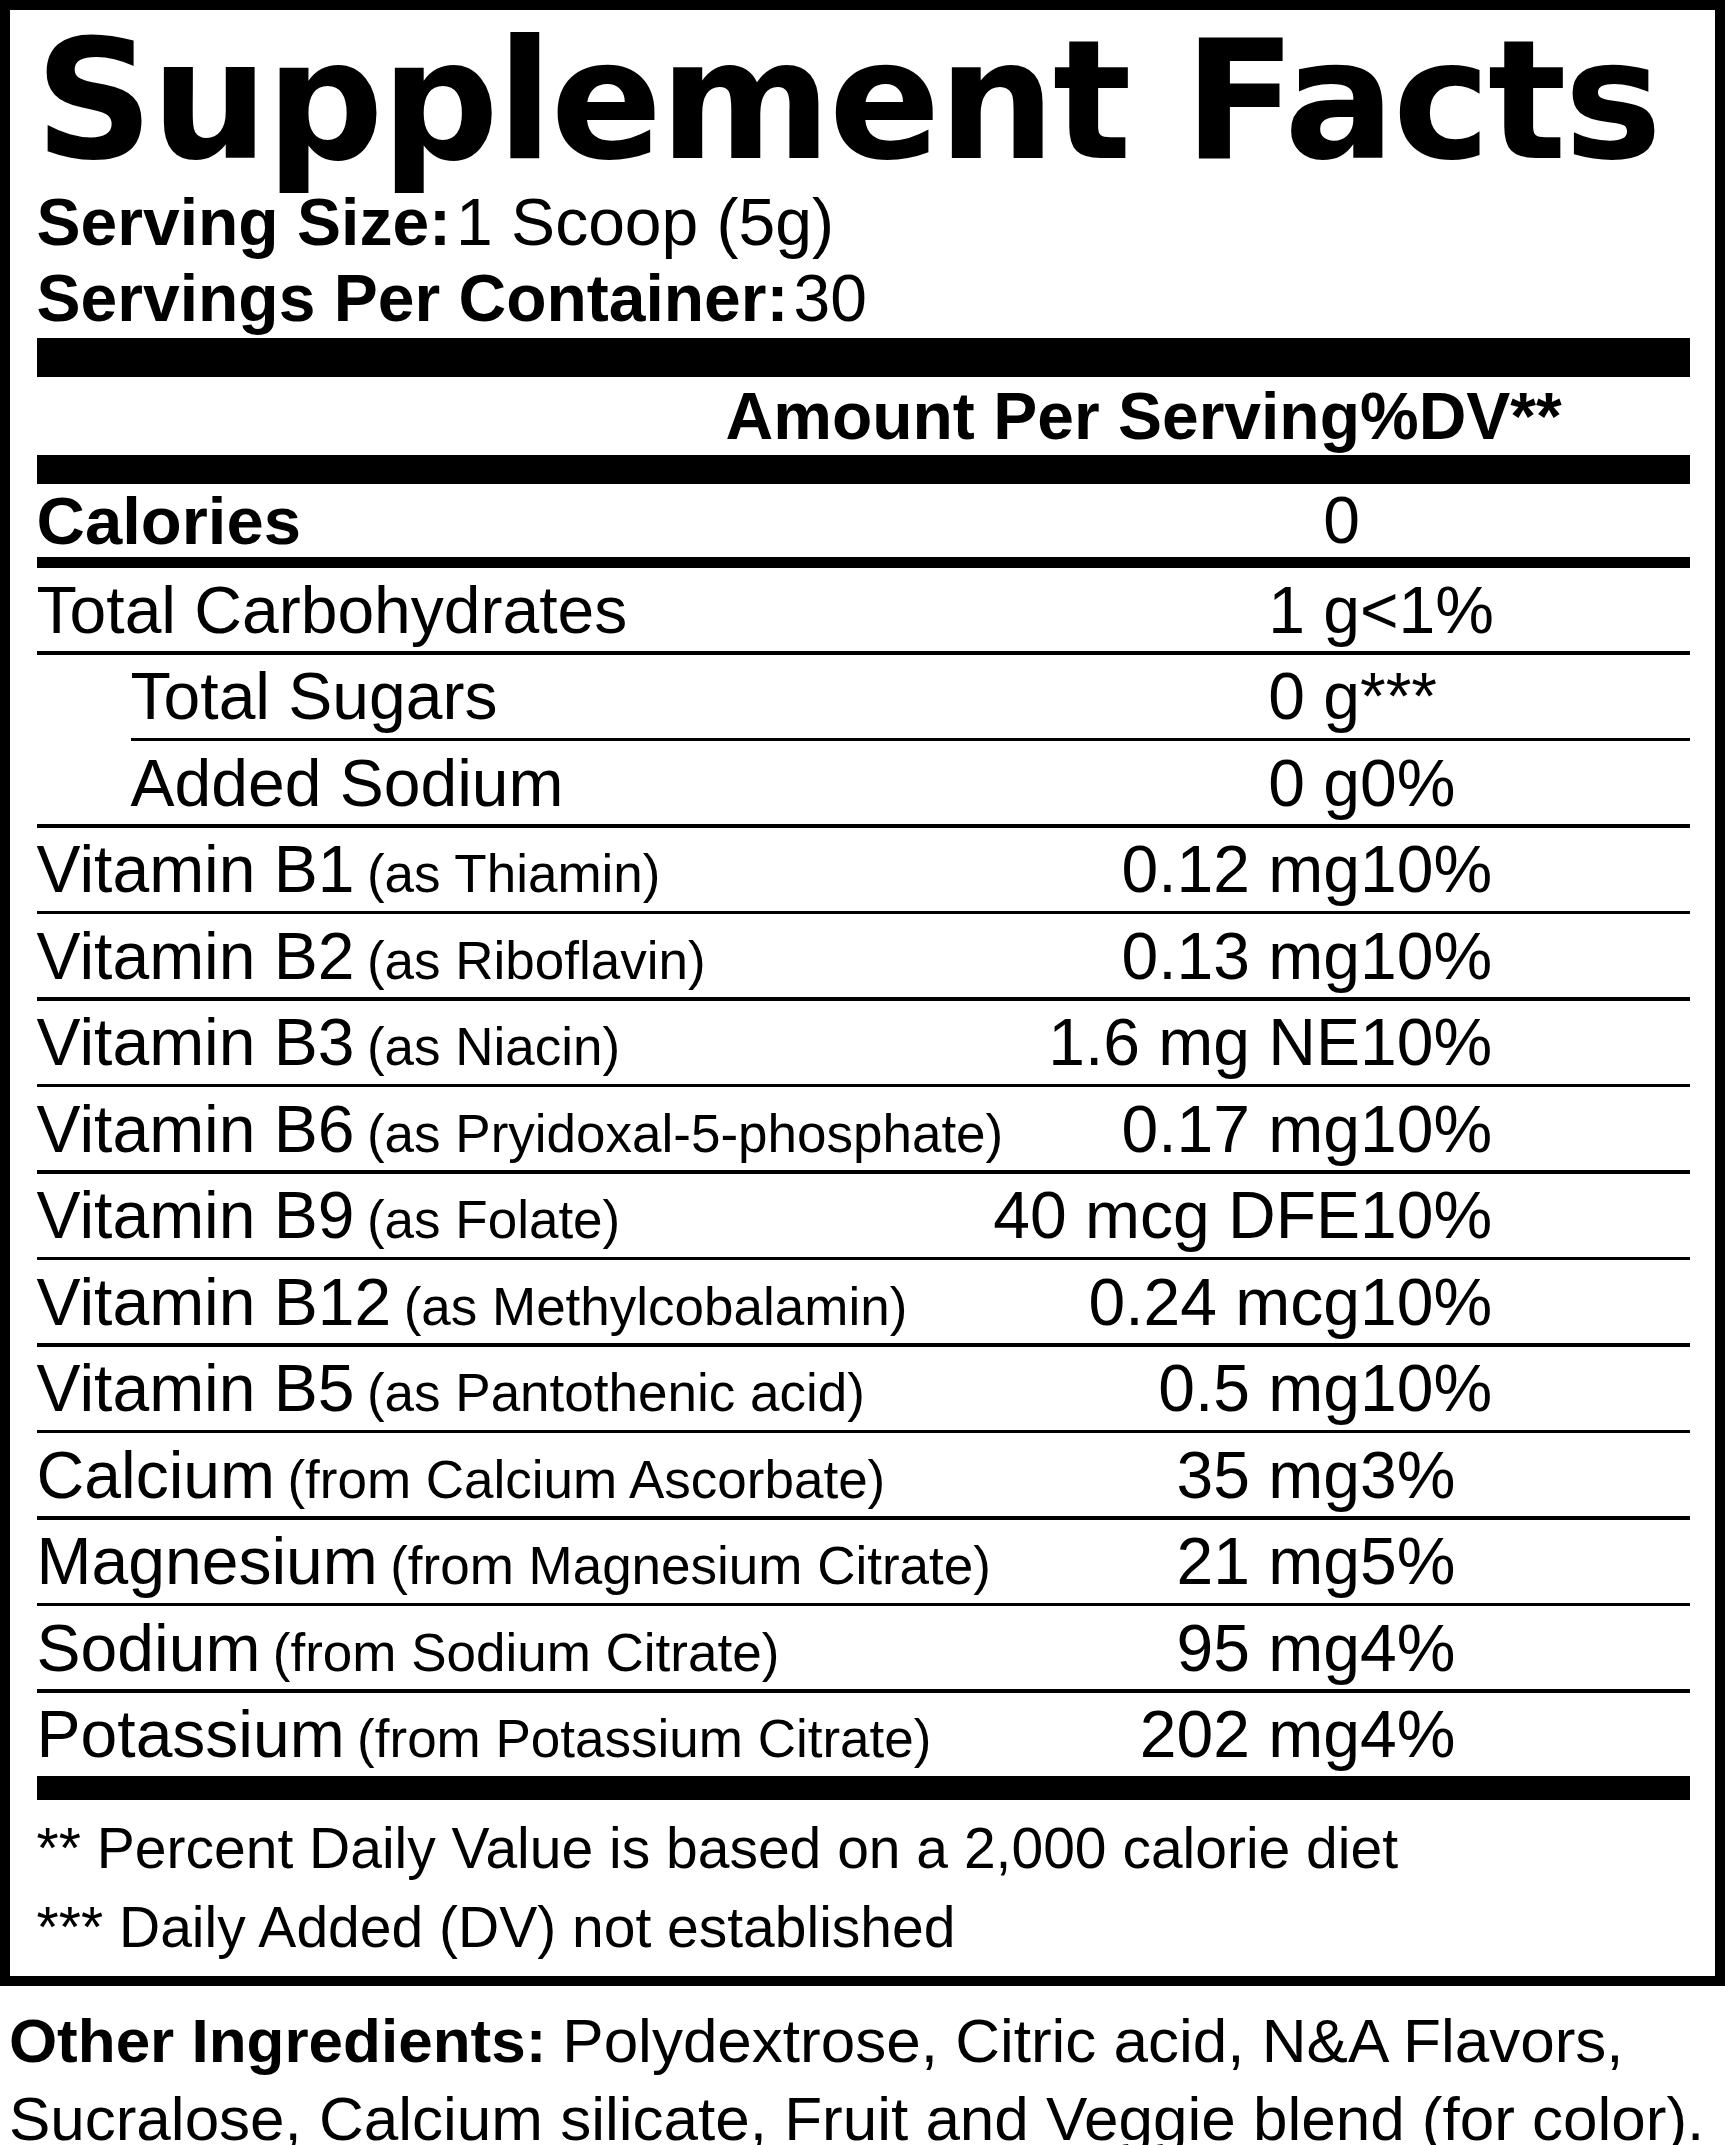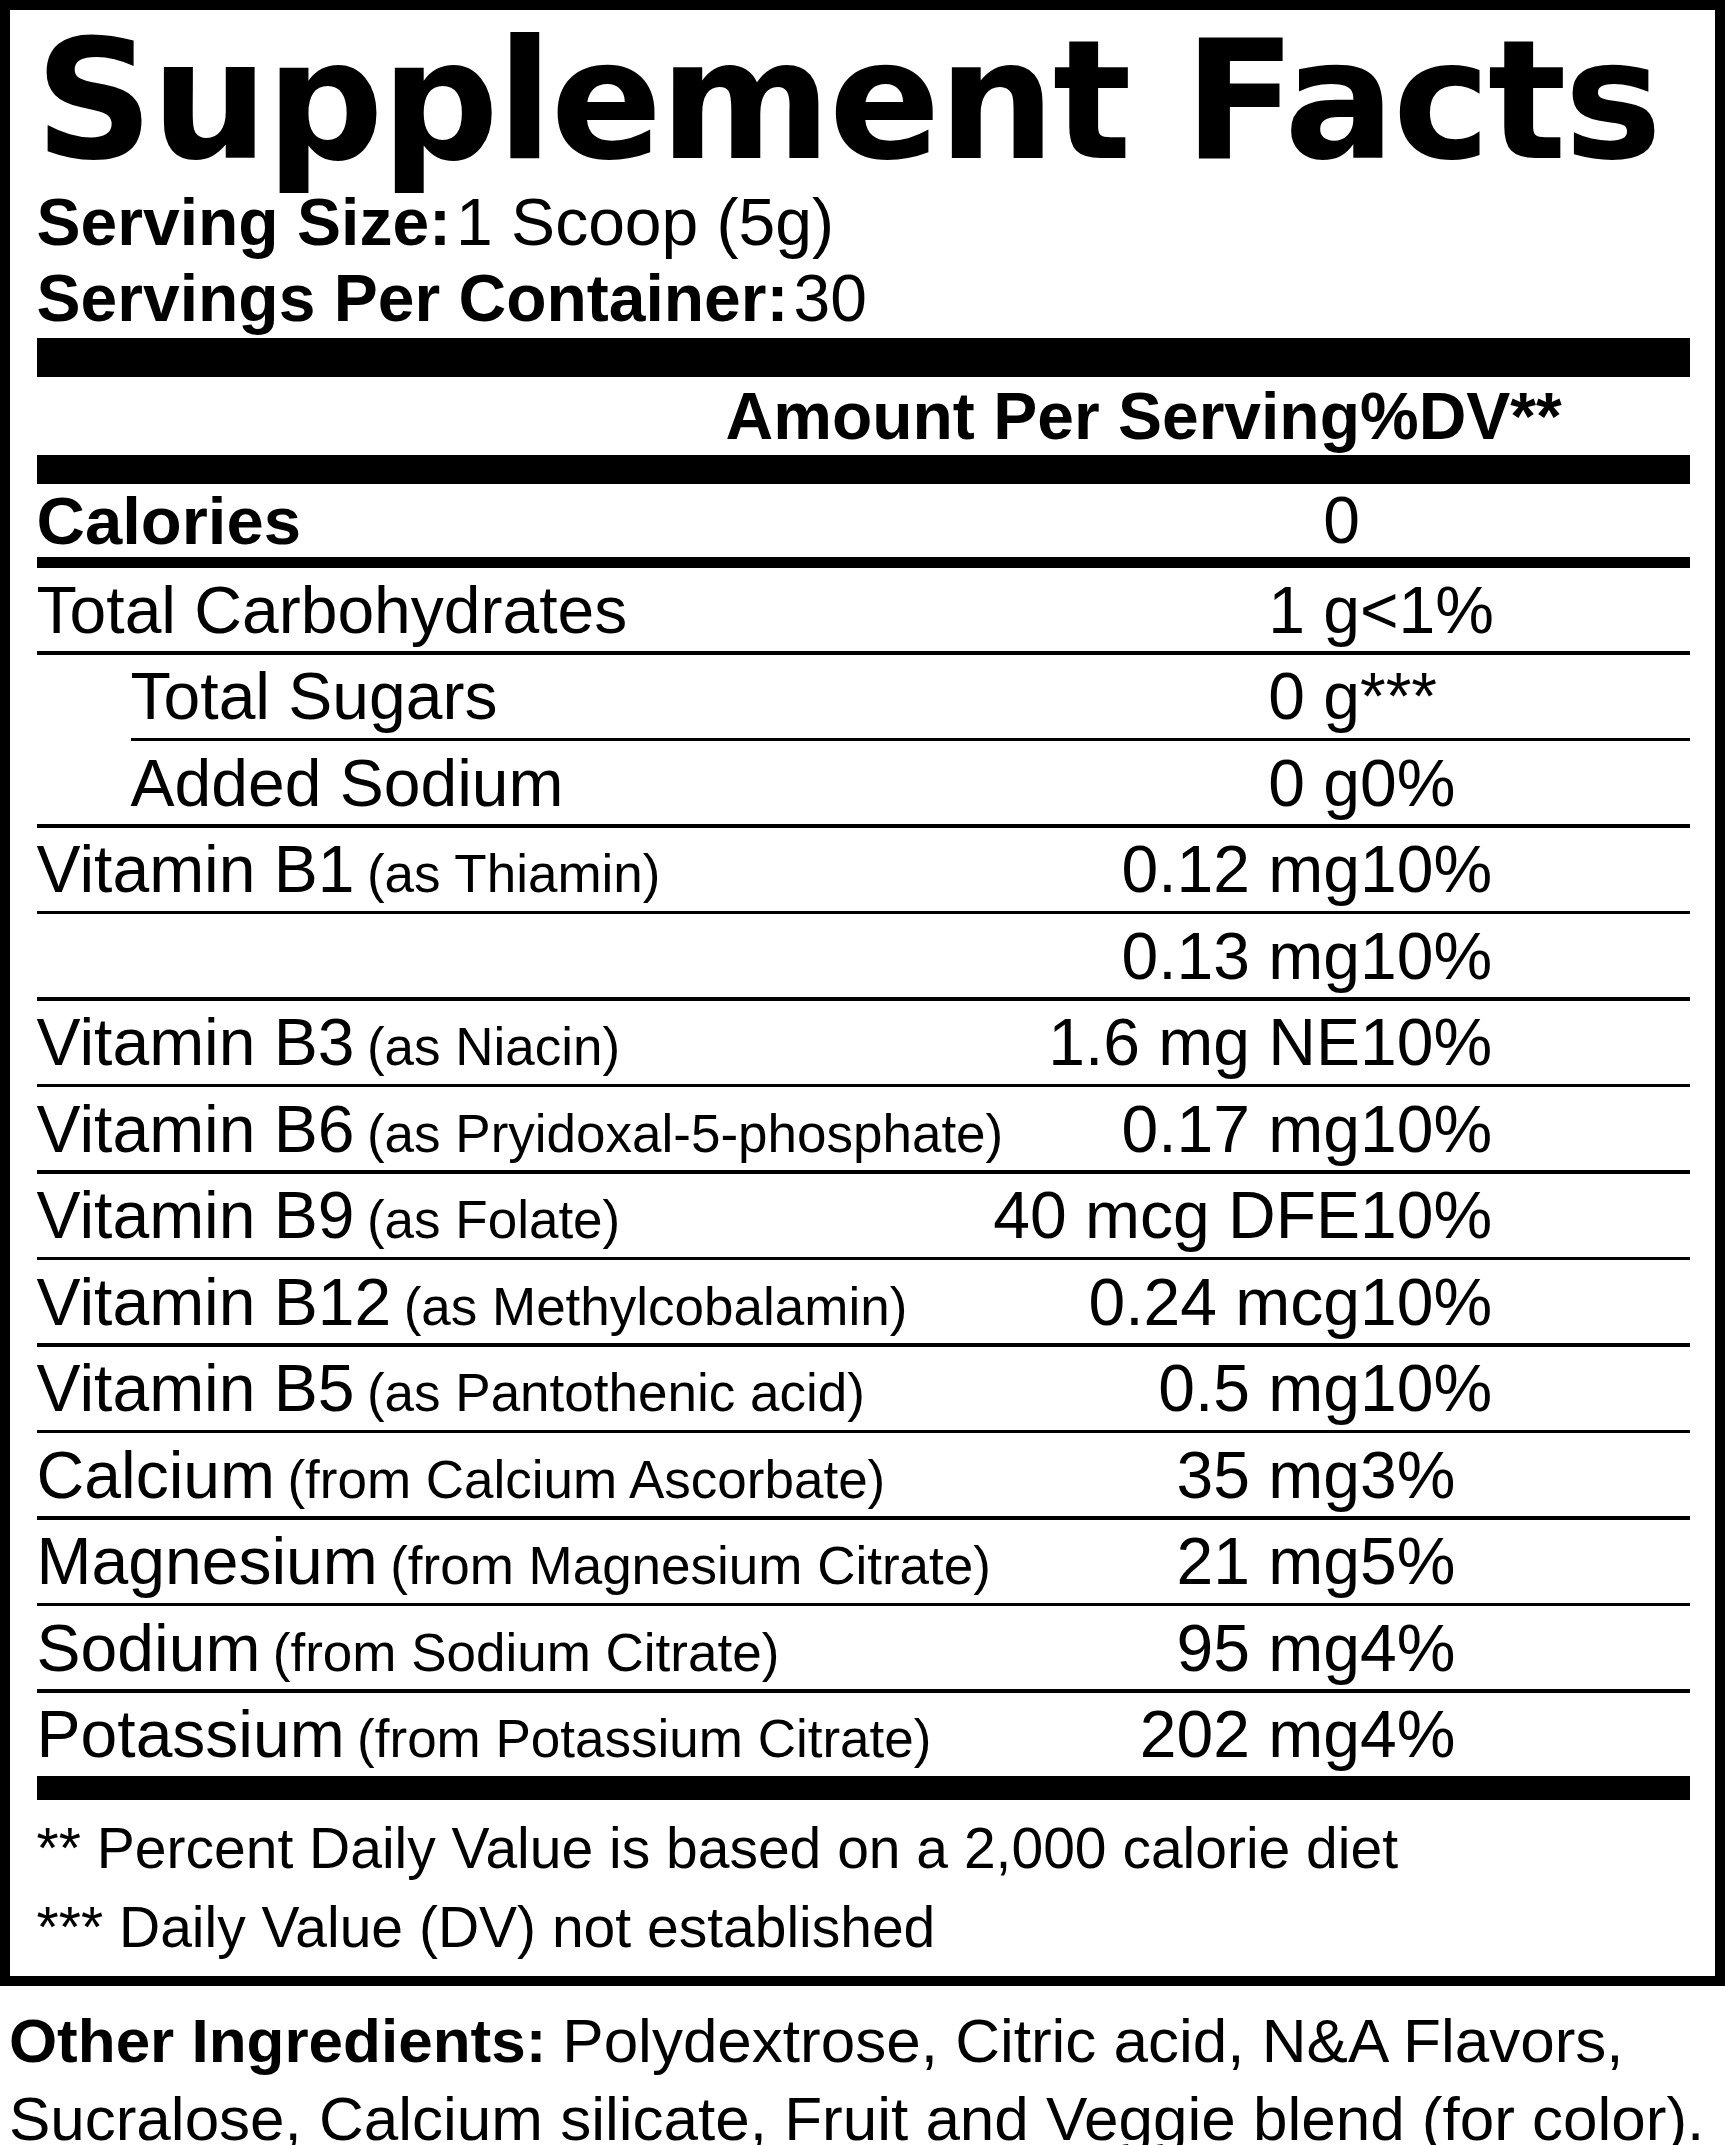--- a/index.html
+++ b/index.html
@@ -121,20 +121,21 @@
       <div class="row">
         <div class="name"><span class="nm">Vitamin B1</span><span class="paren">(as Thiamin)</span></div>
         <div class="amt">0.12 mg</div>
         <div class="dv">10%</div>
       </div>
       <div class="sep"></div>
     </div>
 
     <div class="nrow">
       <div class="row">
+        <div class="name"><span class="nm">Vitamin B2</span><span class="paren">(as Riboflavin)</span></div>
         <div class="amt">0.13 mg</div>
         <div class="dv">10%</div>
       </div>
       <div class="sep"></div>
     </div>
 
     <div class="nrow">
       <div class="row">
         <div class="name"><span class="nm">Vitamin B3</span><span class="paren">(as Niacin)</span></div>
         <div class="amt">1.6 mg NE</div>
@@ -213,21 +214,21 @@
         <div class="dv">4%</div>
       </div>
 
     </div>
   </div>
 
   <div class="bar bar-thick3"></div>
 
   <div class="footnotes">
     <div>** Percent Daily Value is based on a 2,000 calorie diet</div>
-    <div>*** Daily Value (DV) not established</div>
+    <div>*** Daily Added (DV) not established</div>
   </div>
 
 </div>
 
 <div class="other">
   <span class="b">Other Ingredients:</span><span class="val2">Polydextrose, Citric acid, N&amp;A Flavors,</span><br>
   <span>Sucralose, Calcium silicate, Fruit and Veggie blend (for color).</span>
 </div>
 
 

